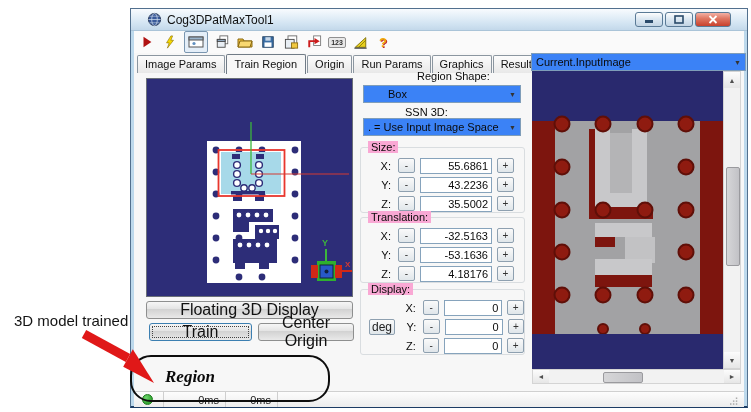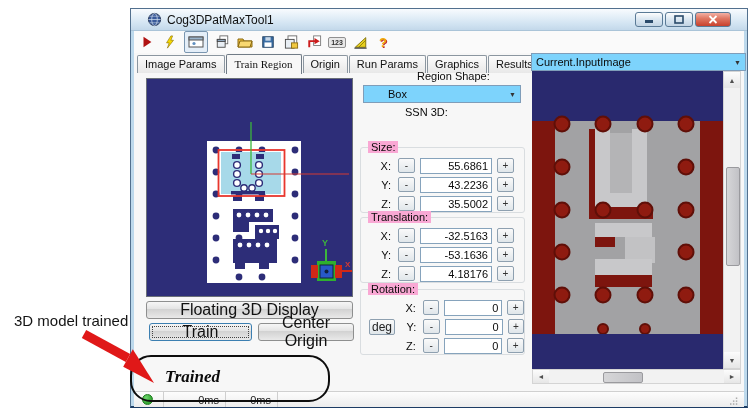--- a/index.html
+++ b/index.html
@@ -25,37 +25,37 @@
   #toolbar{left:0;right:0;top:0;height:22px;background:#fafafa;display:flex;align-items:center;padding-left:4px;gap:5px;}
   .tbi{width:18px;height:18px;display:flex;align-items:center;justify-content:center;}
   .tbi.pressed{border:1px solid #7a96b0;background:#e4eef8;border-radius:2px;width:22px;height:20px;}
   #help-glyph{font-size:13px;font-weight:bold;color:#f0a800;text-shadow:1px 1px 0 #c23030;}
   #num-badge{font-size:7px;font-weight:bold;color:#303030;background:#e8e8e8;border:1px solid #909090;
     border-radius:2px;padding:1px 2px;line-height:1;}
   
   #tabrow{left:0;right:0;top:22px;height:20px;display:flex;align-items:flex-end;padding-left:3px;}
   .tab{font-size:11px;color:#111;padding:2px 7px 3px;border:1px solid #8b96a0;border-bottom:none;
     background:linear-gradient(#fcfcfc,#e8e8e8);border-radius:2px 2px 0 0;margin-right:1px;white-space:nowrap;}
-  .tab.selected{background:#f7f7f7;padding:3px 8px 4px;position:relative;top:1px;border-color:#707b86;font-family:Liberation Serif, serif;}
+  .tab.selected{background:#f7f7f7;padding:3px 8px 4px;position:relative;top:1px;border-color:#707b86;}
   
   #viewport{left:12px;top:47px;width:207px;height:219px;border:1px solid #6a6f78;box-sizing:border-box;background:#2d2d78;}
   
   .btn{position:absolute;background:linear-gradient(#f6f6f6,#e3e3e3 45%,#d2d2d2 46%,#e9e9e9);
     border:1px solid #8e8f8f;border-radius:3px;font-family:"Liberation Sans",sans-serif;
     font-size:16px;color:#111;display:flex;align-items:center;justify-content:center;box-sizing:border-box;}
   #floating-btn{left:12px;top:270px;width:207px;height:18px;}
   #train-btn{left:15px;top:292px;width:103px;height:18px;border-color:#3c7fb1;outline:1px dotted #444;outline-offset:-4px;}
   #center-origin-btn{left:124px;top:292px;width:96px;height:18px;}
   #trained-text{left:31px;top:336px;font-family:"Liberation Serif",serif;font-weight:bold;font-style:italic;
     font-size:17px;color:#0a0a0a;}
   
   .lbl{position:absolute;font-size:11px;color:#0a0a0a;padding-left:43px;}
   #region-shape-label{left:240px;top:39px;}
   #ssn-label{left:228px;top:75px;}
-  .combo{position:absolute;background:#7dd3fc;border:1px solid #7f9db9;box-sizing:border-box;height:18px;
+  .combo{position:absolute;background:#3b82f6;border:1px solid #7f9db9;box-sizing:border-box;height:18px;
     display:flex;align-items:center;font-size:11px;color:#0a0a0a;padding-left:4px;}
   .combo .carrow{margin-left:auto;margin-right:4px;font-size:7px;color:#333;}
   #region-shape-combo{left:229px;top:54px;width:158px;padding-left:24px;}
   #ssn-combo{left:229px;top:87px;width:158px;}
   .group{position:absolute;left:226px;width:165px;border:1px solid #d9dde0;border-radius:3px;box-sizing:border-box;}
   .group .legend{position:absolute;top:-7px;left:7px;background:#f9a8d4;padding:0 3px;font-size:11px;color:#0a0a0a;}
   #size-group{top:116px;height:66px;}
   #translation-group{top:186px;height:66px;}
   #rotation-group{top:258px;height:66px;}
   .grouprows{position:absolute;left:0;right:0;top:8px;display:flex;flex-direction:column;}
@@ -314,28 +314,32 @@
           <circle cx="179.5" cy="192.5" r="2" fill="#102040"></circle>
           <line x1="195" y1="192" x2="207" y2="192" stroke="#d02818" stroke-width="2"></line>
           <text x="198" y="188" fill="#d43a32" font-size="8" font-weight="bold" font-family="Liberation Sans, sans-serif">X</text>
         </g>
       </svg>
     </div>
 
     <button class="btn" id="floating-btn">Floating 3D Display</button>
     <button class="btn" id="center-origin-btn">Center Origin</button>
     <button class="btn" id="train-btn">Train</button>
-    <div class="abs" id="trained-text">Trained</div>
+    <div class="abs" id="trained-text">Region</div>
 
     <div class="lbl" id="region-shape-label">Region Shape:</div>
     <div class="combo" id="region-shape-combo">
       <span>Box</span>
       <span class="carrow">▼</span>
     </div>
     <div class="lbl" id="ssn-label">SSN 3D:</div>
+    <div class="combo" id="ssn-combo">
+      <span>. = Use Input Image Space</span>
+      <span class="carrow">▼</span>
+    </div>
 
     <div class="group" id="size-group">
       <span class="legend">Size:</span>
       <div class="grouprows">
         <div class="spinrow">
           <span class="axlabel">X:</span>
           <button class="spin">-</button>
           <input class="val" value="55.6861" style="">
           <button class="spin">+</button>
         </div>
@@ -372,21 +376,21 @@
         <div class="spinrow">
           <span class="axlabel">Z:</span>
           <button class="spin">-</button>
           <input class="val" value="4.18176" style="">
           <button class="spin">+</button>
         </div>
       </div>
     </div>
 
     <div class="group rot" id="rotation-group">
-      <span class="legend">Rotation:</span>
+      <span class="legend">Display:</span>
       <div class="grouprows">
         <div class="spinrow">
           <span class="degslot"></span>
           <span class="axlabel">X:</span>
           <button class="spin">-</button>
           <input class="val" value="0" style="">
           <button class="spin">+</button>
         </div>
         <div class="spinrow">
           <span class="degslot">

